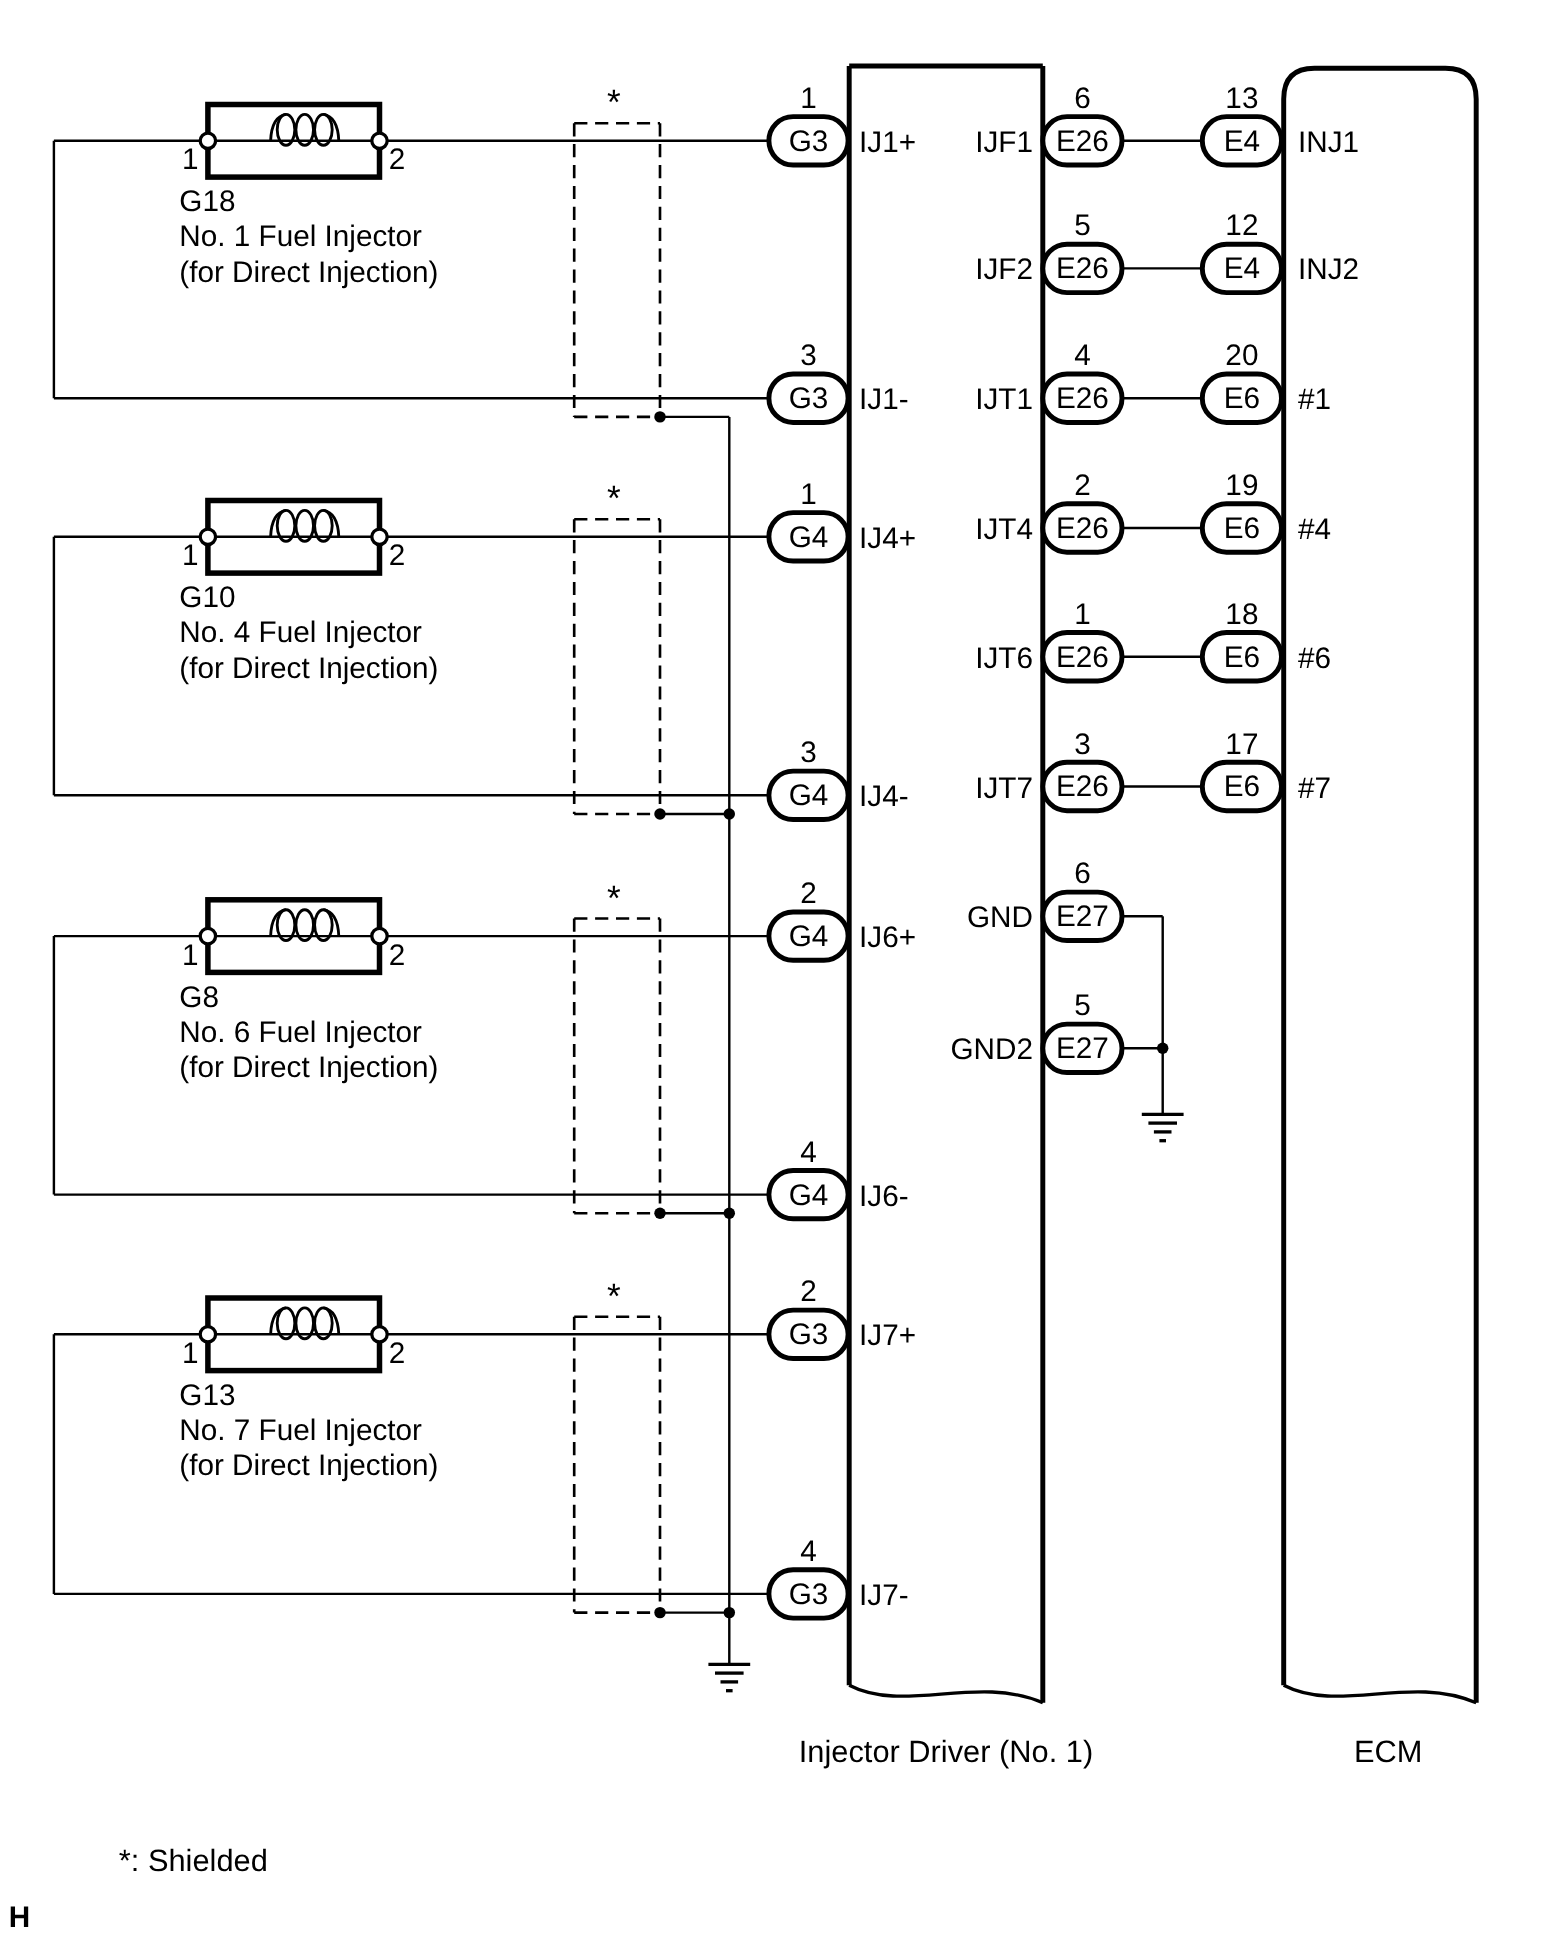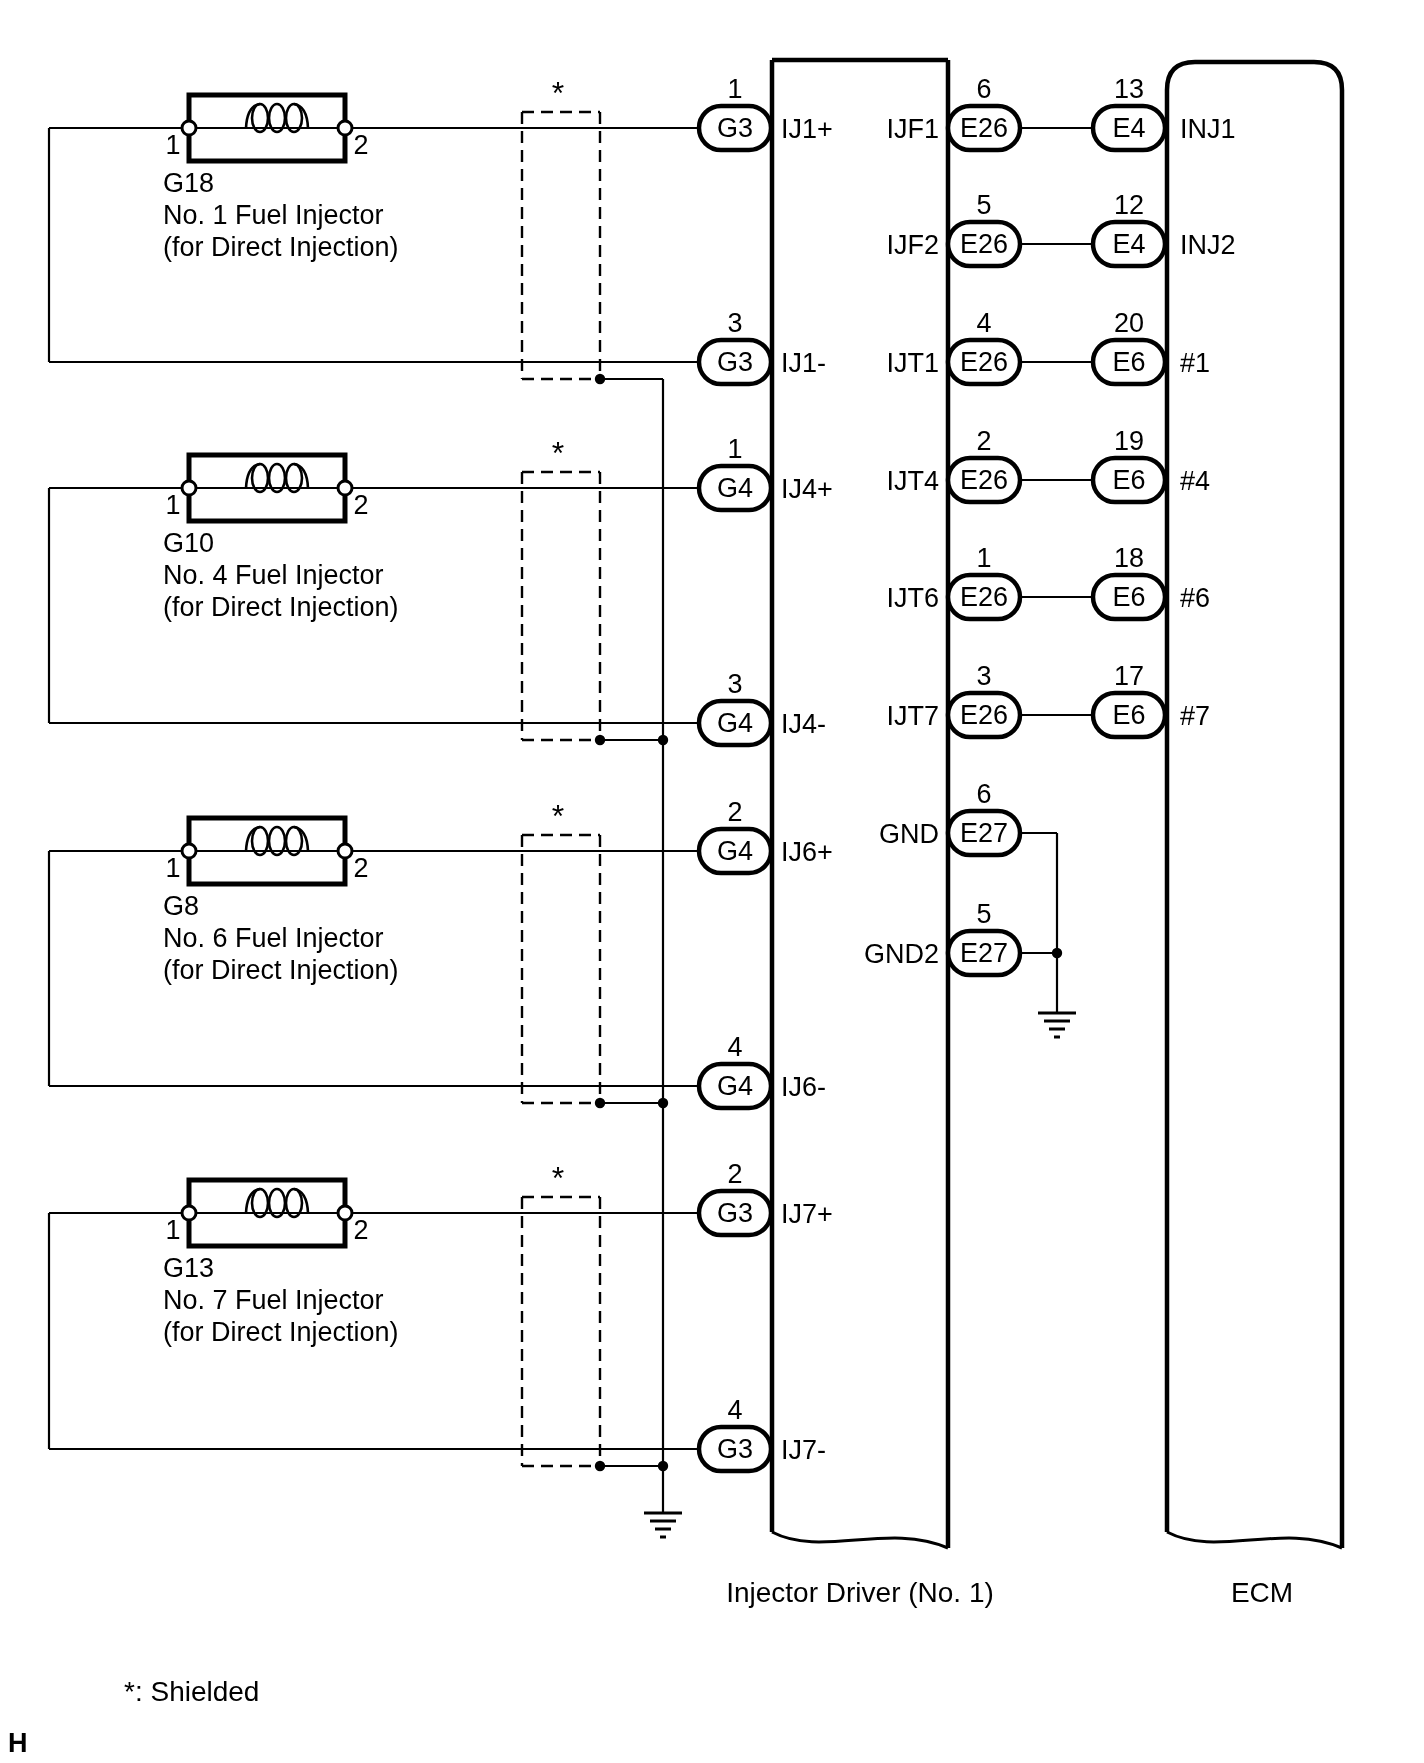--- a/index.html
+++ b/index.html
@@ -7,21 +7,21 @@
     position:relative;
     width:1424px;height:1763px;
     background:#ffffff;
     font-family:"Liberation Sans", sans-serif;
     color:#000;
     overflow:hidden;
   }
   #diagram{position:absolute;left:0;top:0;}
   .note{
     position:absolute;left:108px;top:1676px;
-    font-size:28px;color:#000;margin-left:16px;
+    font-size:28px;color:#000;
   }
   .pagemark{
     position:absolute;left:8px;top:1728px;
     font-size:27px;font-weight:700;color:#000;
   }
 </style>
 </head>
 <body>
 
 <div id="stage">

